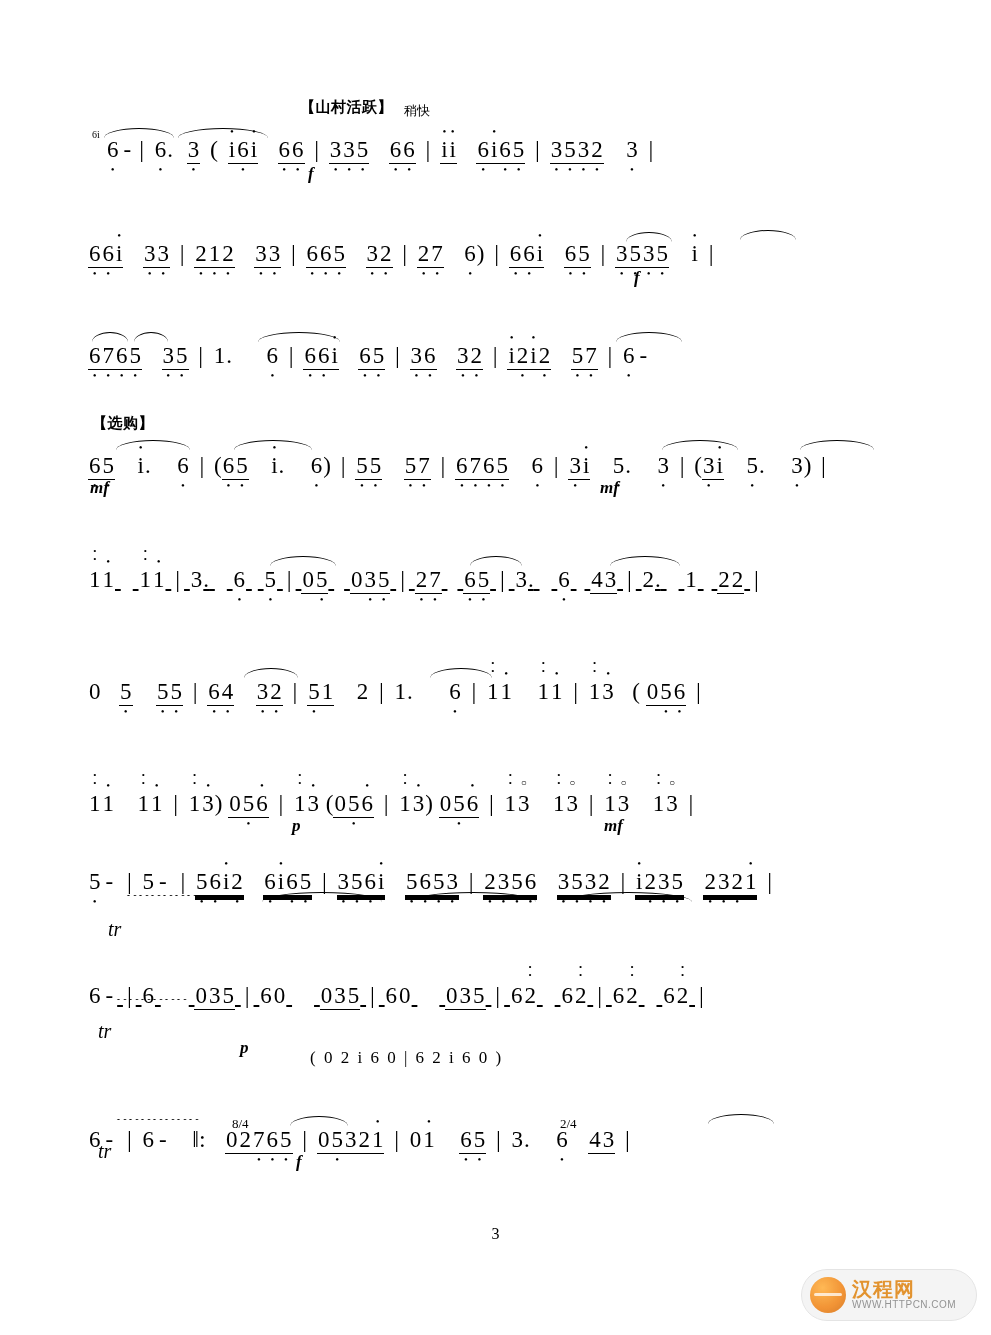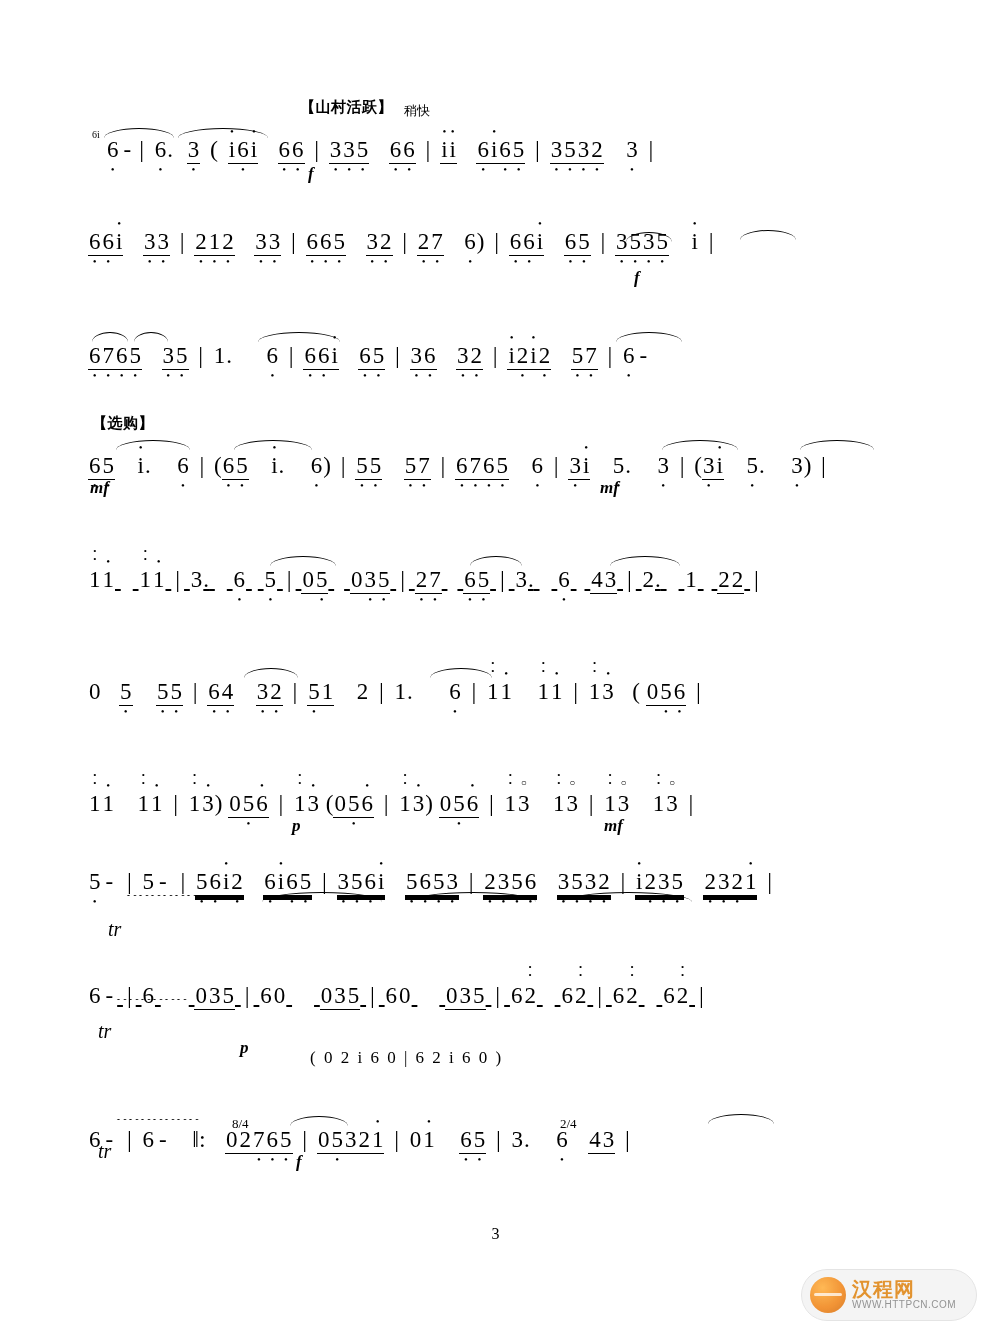--- a/index.html
+++ b/index.html
@@ -195,21 +195,21 @@
     <span class="mnum underline1 dot-dn">3</span><span class="mnum underline1 dot-dn">5</span><span class="mnum underline1 dot-dn">3</span><span class="mnum underline1 dot-dn">2</span>
     <span style="display:inline-block;width:10px"></span>
     <span class="mnum dot-dn">3</span>
     <span class="bar">|</span>
   </div>
   <div class="fingering" style="left:92px;top:130px;">6i</div>
   <div class="slur" style="left:104px;top:128px;width:70px;"></div>
   <div class="slur" style="left:178px;top:128px;width:90px;"></div>
   <div class="dyn dyn-abs" style="left:308px;top:164px;">f</div>
 
-  <div class="staff-line" style="top:228px;">
+  <div class="staff-line" style="top:240px;">
     <span class="mnum underline1 dot-dn">6</span><span class="mnum underline1 dot-dn">6</span><span class="mnum underline1 dot-up">i</span>
     <span style="display:inline-block;width:8px"></span>
     <span class="mnum underline1 dot-dn">3</span><span class="mnum underline1 dot-dn">3</span>
     <span class="bar">|</span>
     <span class="mnum underline1 dot-dn">2</span><span class="mnum underline1 dot-dn">1</span><span class="mnum underline1 dot-dn">2</span>
     <span style="display:inline-block;width:8px"></span>
     <span class="mnum underline1 dot-dn">3</span><span class="mnum underline1 dot-dn">3</span>
     <span class="bar">|</span>
     <span class="mnum underline1 dot-dn">6</span><span class="mnum underline1 dot-dn">6</span><span class="mnum underline1 dot-dn">5</span>
     <span style="display:inline-block;width:8px"></span>

